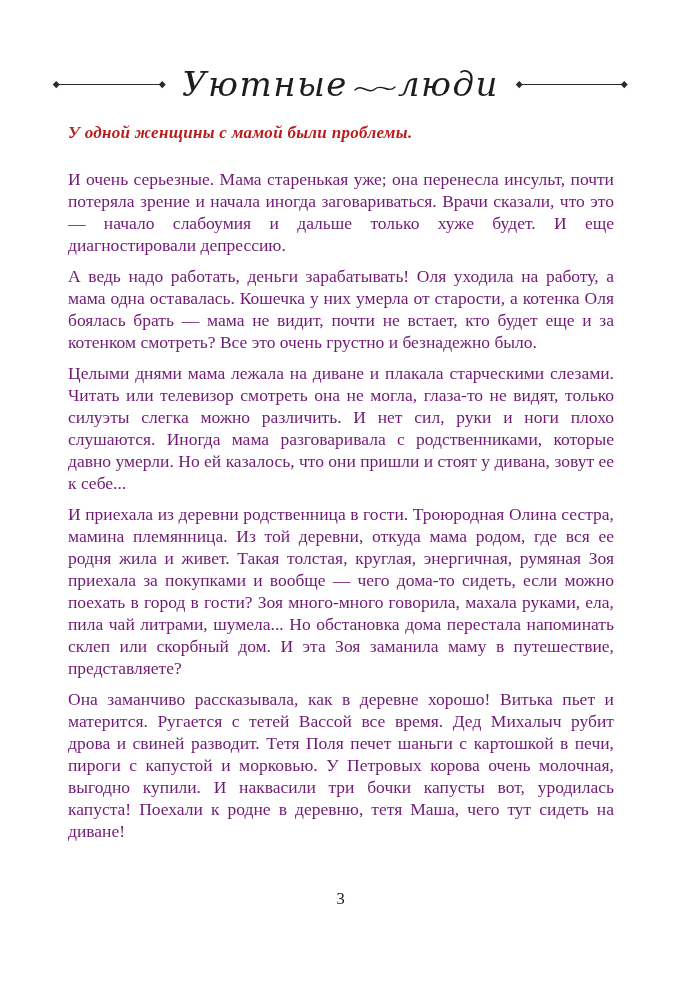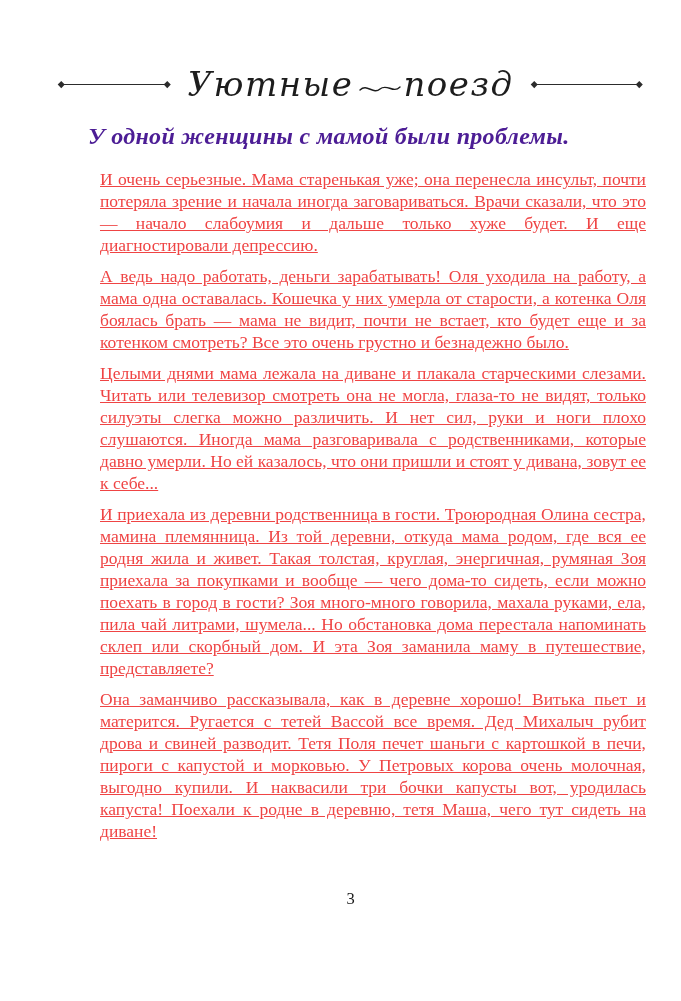--- a/index.html
+++ b/index.html
@@ -9,21 +9,20 @@
     height: 1001px;
     position: relative;
     font-family: "Liberation Serif", serif;
     color: #1c1c1c;
     overflow: hidden;
   }
   .page {
     position: absolute;
     inset: 0;
     background: #ffffff;
-    margin-left: 20px;
   }
 
   
   .header-row {
     position: absolute;
     top: 56px;
     left: 0;
     width: 100%;
     height: 56px;
     display: flex;
@@ -76,36 +75,35 @@
   }
 
   
   .heading {
     position: absolute;
     top: 123px;
     left: 68px;
     width: 546px;
     font-weight: 700;
     font-style: italic;
-    font-size: 24px;
+    font-size: 17px;
     letter-spacing: 0.3px;
-    color: #4c1d95;
+    color: #b91c1c;
   }
 
   
   .body-text {
     position: absolute;
     top: 168px;
-    left: 80px;
+    left: 68px;
     width: 546px;
     text-align: justify;
     font-size: 17.5px;
     line-height: 22px;
-    color: #ef4444;
-    text-decoration: underline;
+    color: #701a75;
   }
   .body-text p { margin: 0 0 9px 0; }
 
   
   .page-number {
     position: absolute;
     top: 889px;
     left: 0;
     width: 100%;
     text-align: center;
@@ -123,21 +121,21 @@
       <span class="dmd out"></span>
       <span class="dmd in"></span>
     </span>
     <span class="title">
       <span>Уютные</span>
       <span class="flourish">
         <svg width="42" height="14" viewBox="0 0 42 14">
           <path d="M1,8 C8,1 14,13 21,7 C28,1 34,12 41,5" fill="none" stroke="#1d1d1d" stroke-width="1.4" stroke-linecap="round"></path>
         </svg>
       </span>
-      <span>поезд</span>
+      <span>люди</span>
     </span>
     <span class="orn orn-right">
       <span class="dmd out"></span>
       <span class="dmd in"></span>
     </span>
   </div>
 
   <div class="heading">У одной женщины с мамой были проблемы.</div>
 
   <div class="body-text">

